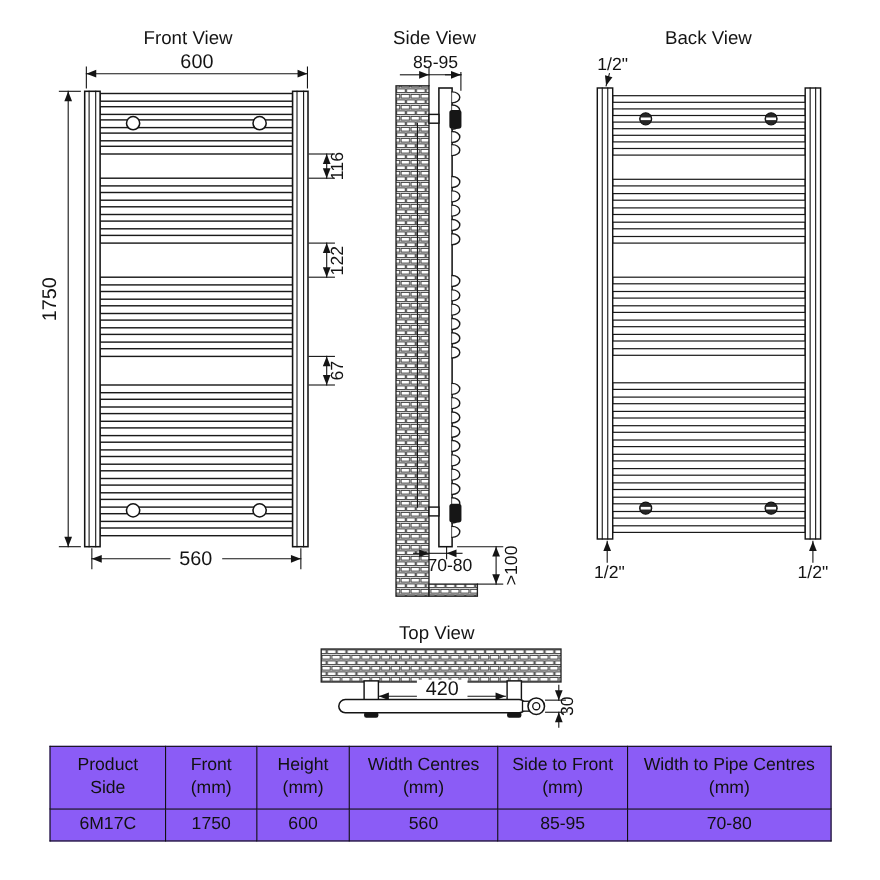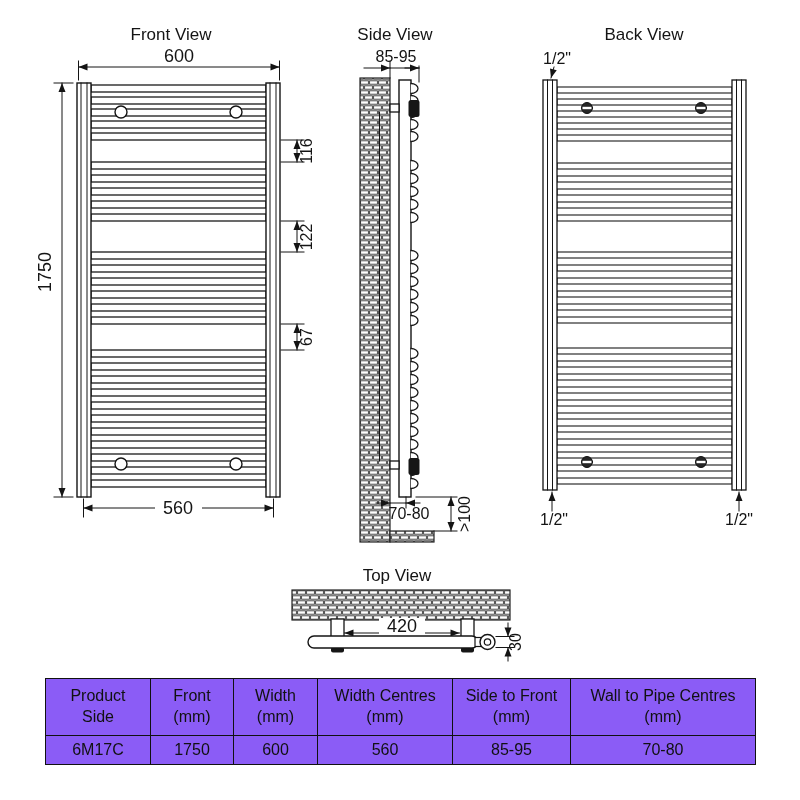--- a/index.html
+++ b/index.html
@@ -306,24 +306,24 @@
         <col style="width:83px">
         <col style="width:84px">
       <col style="width:135px">
         <col style="width:118px">
         <col style="width:185px">
     </colgroup>
     <thead>
       <tr>
         <th><span>Product</span><br><span>Side</span></th>
         <th><span>Front</span><br><span>(mm)</span></th>
-        <th><span>Width</span><br><span>(mm)</span></th>
+        <th><span>Height</span><br><span>(mm)</span></th>
         <th><span>Width Centres</span><br><span>(mm)</span></th>
         <th><span>Side to Front</span><br><span>(mm)</span></th>
-        <th><span>Wall to Pipe Centres</span><br><span>(mm)</span></th>
+        <th><span>Width to Pipe Centres</span><br><span>(mm)</span></th>
       </tr>
     </thead>
     <tbody>
       <tr>
         <td>6M17C</td>
         <td>1750</td>
         <td>600</td>
         <td>560</td>
         <td>85-95</td>
         <td>70-80</td>

